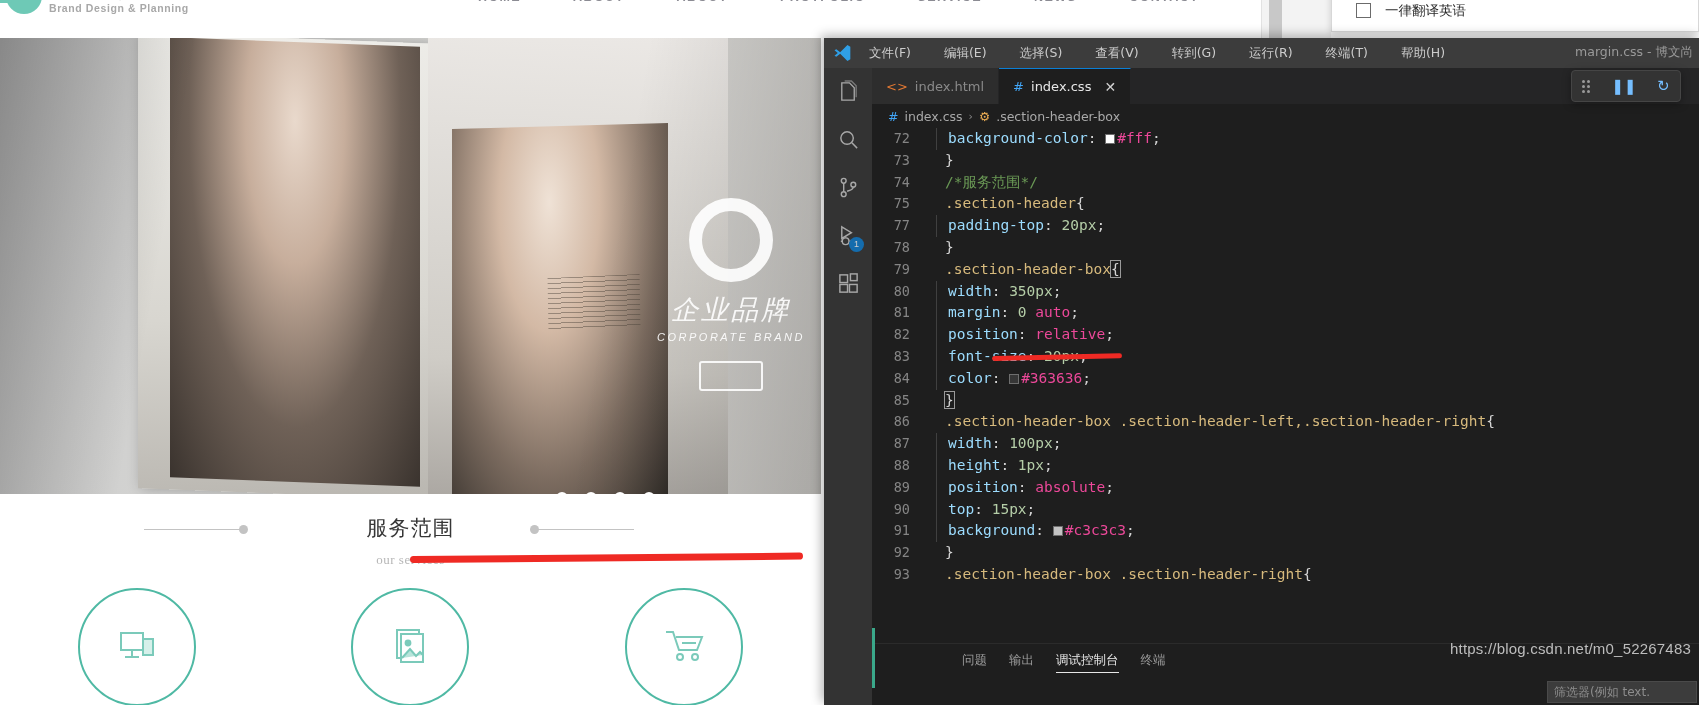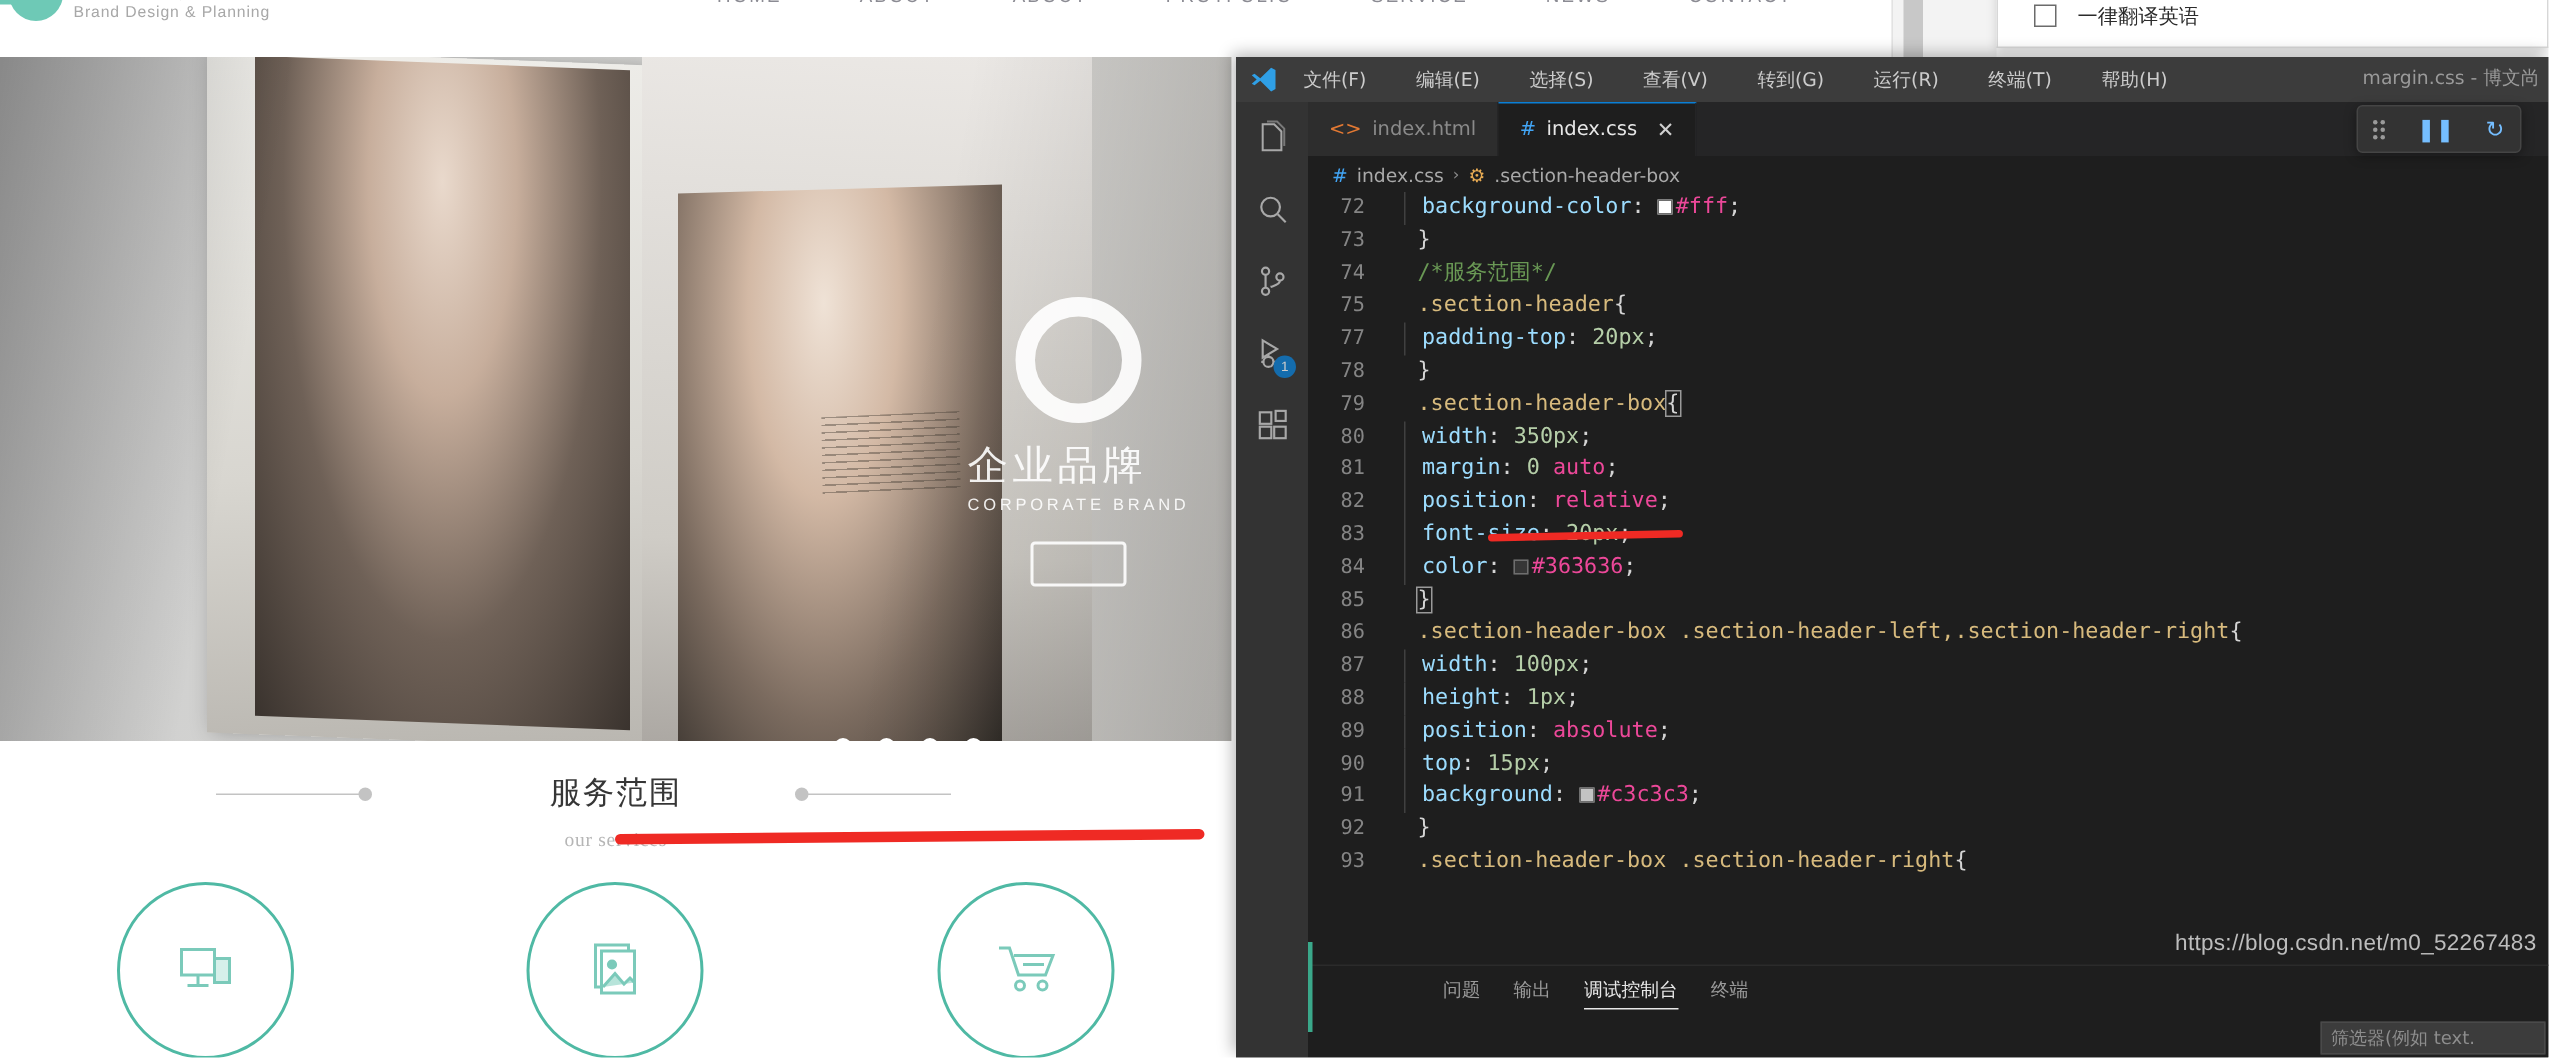--- a/index.html
+++ b/index.html
@@ -9,21 +9,21 @@
     font-family: "Liberation Sans", sans-serif;
     background: #ffffff;
   }
   #root { position: relative; width: 1699px; height: 705px; }
 
   
   .site { position: absolute; inset: 0; background: #ffffff; }
 
   .site-header {
     position: absolute; top: 0; left: 0; width: 1260px; height: 50px;
-    background: #ffffff; overflow: hidden;
+    background: #ffffff; overflow: hidden; font-weight: bold;
   }
   .logo-wrap {
     position: absolute; left: 6px; top: -22px;
     display: flex; align-items: flex-end; gap: 7px;
   }
   .logo-mark {
     width: 36px; height: 36px; border-radius: 50%;
     background: #6ec9b6; position: relative; flex: none;
   }
   .logo-mark::after {
@@ -81,22 +81,22 @@
     position: absolute; left: 0; top: 0; width: 821px; height: 456px;
     background: linear-gradient(100deg, rgba(0,0,0,.32) 0%, rgba(0,0,0,0) 22%, rgba(0,0,0,0) 72%, rgba(0,0,0,.18) 100%);
   }
   .hero-txtblock {
     position: absolute; left: 548px; top: 238px; width: 92px; height: 52px;
     opacity: .45;
     background: repeating-linear-gradient(to bottom, #4a4239 0 1px, transparent 1px 5px);
     transform: skewY(-1.6deg) rotate(-1deg);
   }
   .hero-big {
-    position: absolute; right: 28px; top: 160px; text-align: left;
-    color: #ffffff; opacity: .9;
+    position: absolute; right: 16px; top: 160px; text-align: center;
+    color: #ffffff; opacity: .9; font-style: italic;
   }
   .hero-ring {
     width: 84px; height: 84px; border-radius: 50%;
     border: 13px solid #ffffff; margin: 0 auto;
   }
   .hero-cn { font-size: 27px; letter-spacing: 3px; margin-top: 10px; font-family: "DejaVu Sans", sans-serif;}
   .hero-en { font-size: 11px; letter-spacing: 2.5px; margin-top: 3px; }
   .hero-btn {
     margin: 18px auto 0; width: 64px; height: 30px;
     border: 2px solid #ffffff; border-radius: 3px;
@@ -250,21 +250,21 @@
   .panel-tabs span { font-size: 12.5px; color: #9a9a9a; }
   .panel-tabs span.active { color: #e7e7e7; border-bottom: 1px solid #e7e7e7; padding-bottom: 3px; }
   .filter-box {
     position: absolute; right: 2px; bottom: 2px; width: 150px; height: 22px;
     background: #3c3c3c; border: 1px solid #4a4a4a; display: flex; align-items: center;
     padding-left: 6px;
   }
   .filter-box span { font-size: 12px; color: #8d8d8d; font-family: "DejaVu Sans", sans-serif; }
 
   .watermark {
-    position: absolute; right: 8px; bottom: 68px;
+    position: absolute; right: 8px; bottom: 48px;
     font-size: 15px; color: #bdbdbd; font-family: "Liberation Sans", sans-serif;
     letter-spacing: .2px;
   }
   .vs-leftbar-green {
     position: absolute; left: 0; top: 560px; width: 3px; height: 60px; background: #3aa88a;
   }
 </style>
 </head>
 <body>
 

